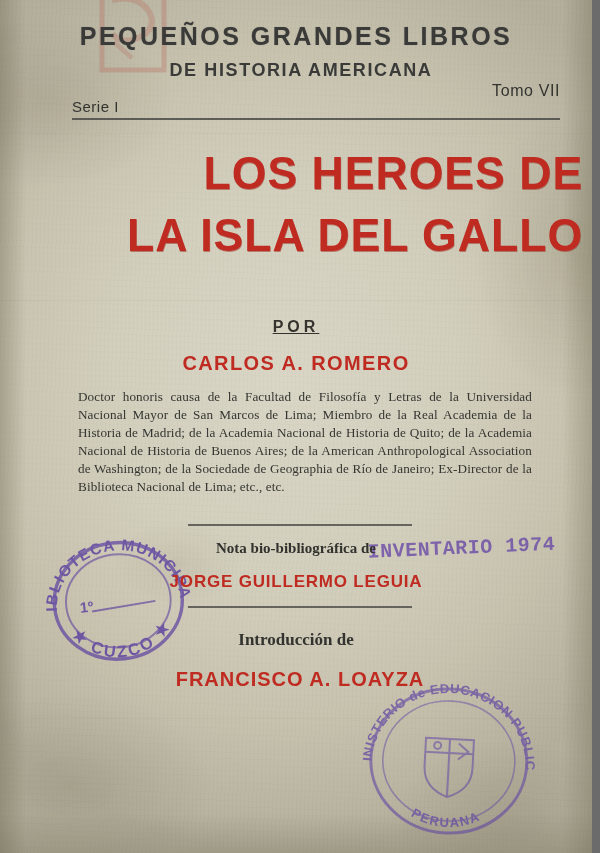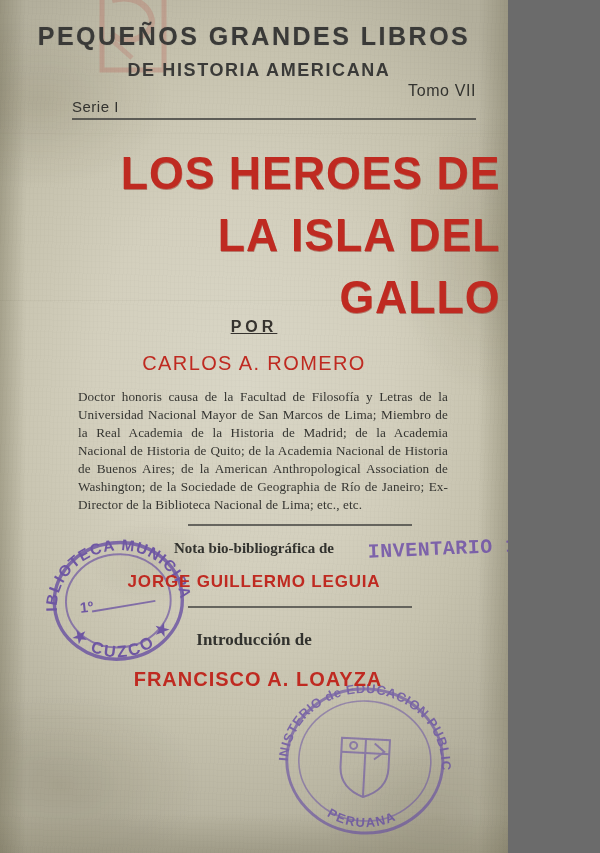--- a/index.html
+++ b/index.html
@@ -2,21 +2,21 @@
 <html><head>
 <meta charset="utf-8">
 <style>
   html, body {
     margin: 0;
     padding: 0;
     background: #6b6b6b;
   }
   .page {
     position: relative;
-    width: 508px;
+    width: 592px;
     height: 853px;
     overflow: hidden;
     background:
       radial-gradient(ellipse 70% 55% at 48% 45%, #d9d6c6 0%, #d3cfbd 42%, #c6c2ae 72%, #b3af9c 100%);
     font-family: "Liberation Sans", sans-serif;
     color: #2b2b2b;
   }
   
   .tex {
     position: absolute;
@@ -138,21 +138,21 @@
     font-size: 16px;
     font-weight: bold;
     letter-spacing: 4px;
     color: #36332f;
     text-decoration: underline;
   }
   .author {
     position: absolute;
     top: 352px; left: 0; right: 0;
     font-size: 20px;
-    font-weight: normal;
+    font-weight: bold;
     letter-spacing: 1.4px;
     color: #bf2a21;
   }
 
   
   .bio {
     position: absolute;
     top: 388px;
     left: 78px;
     right: 60px;

